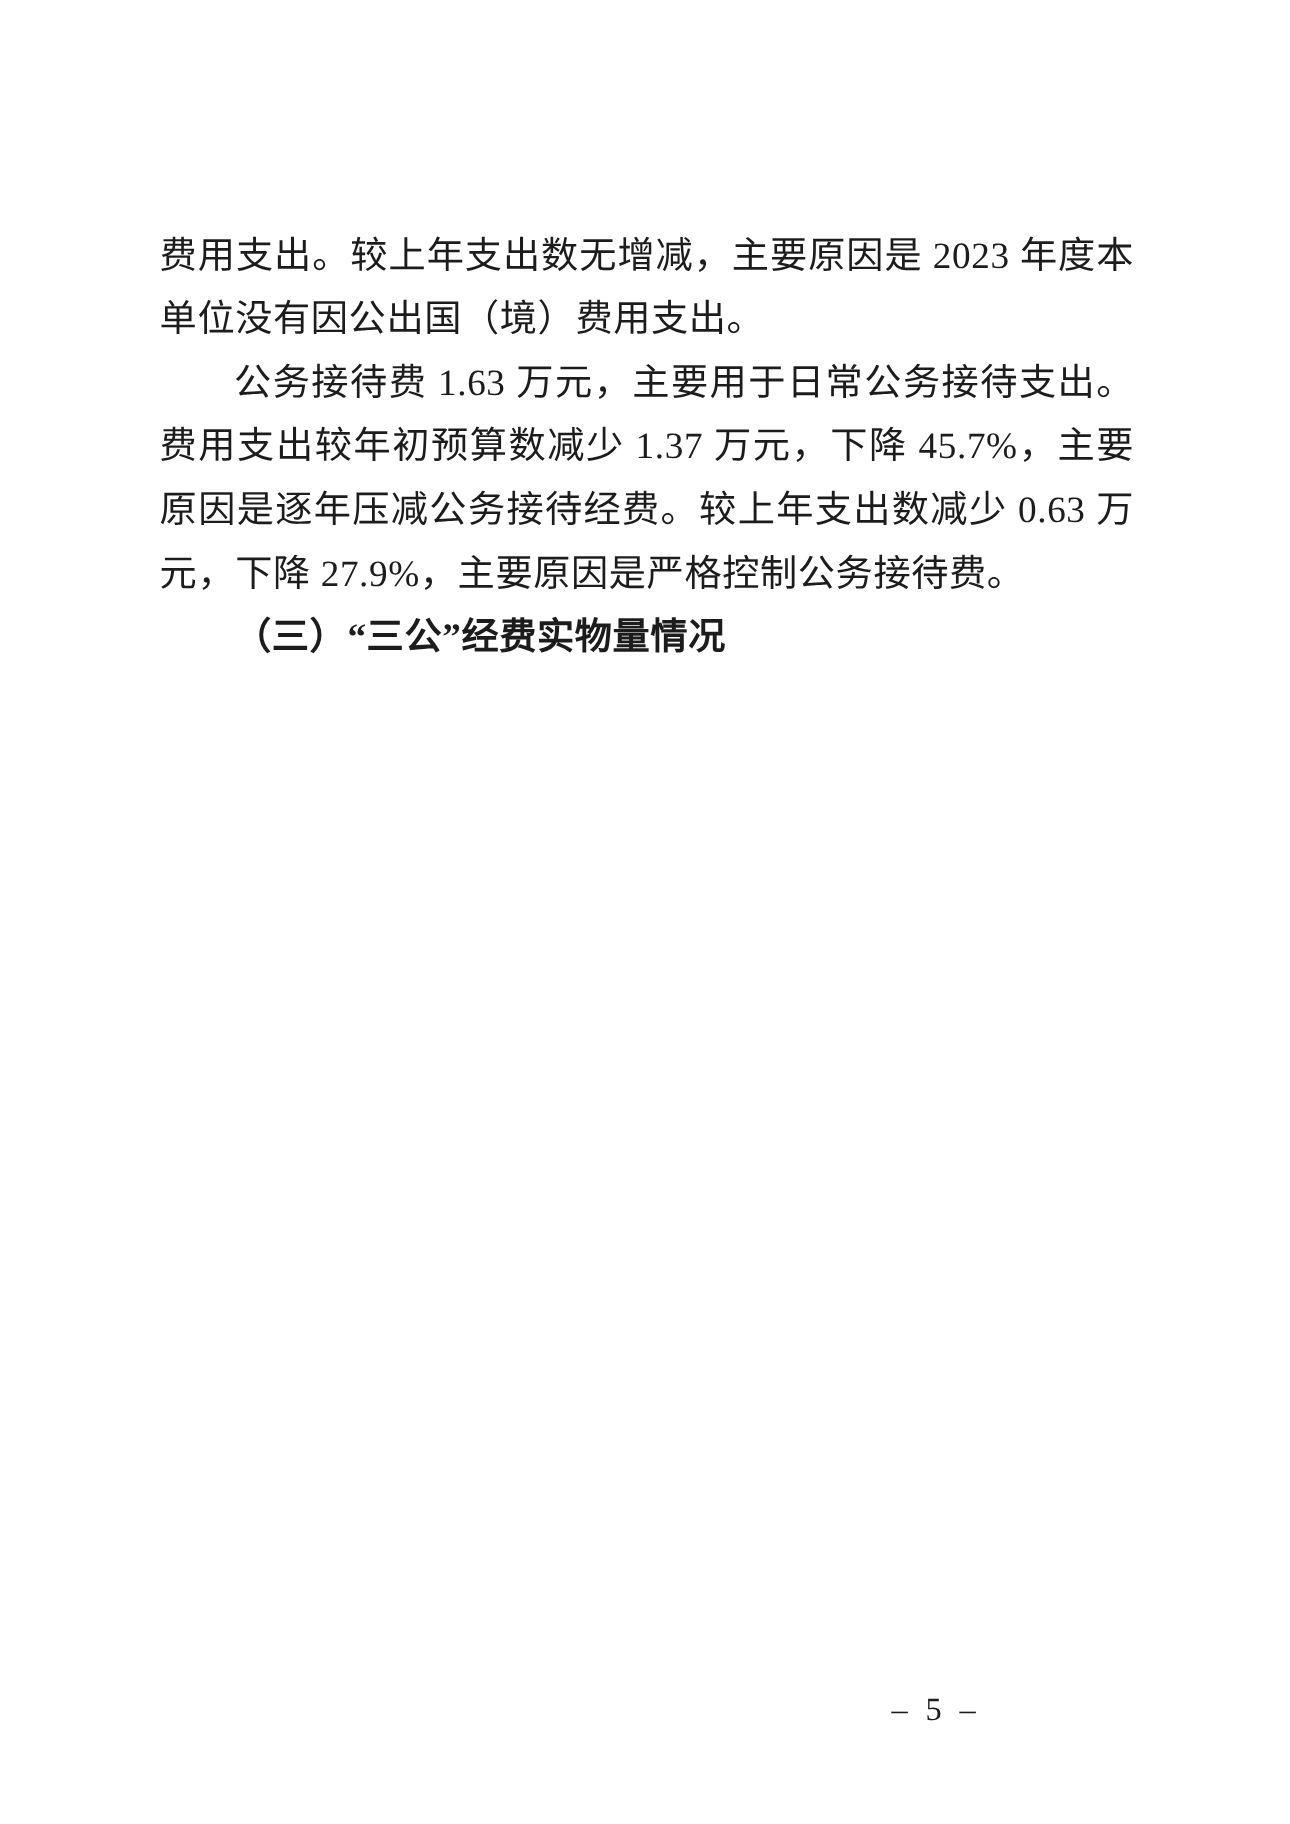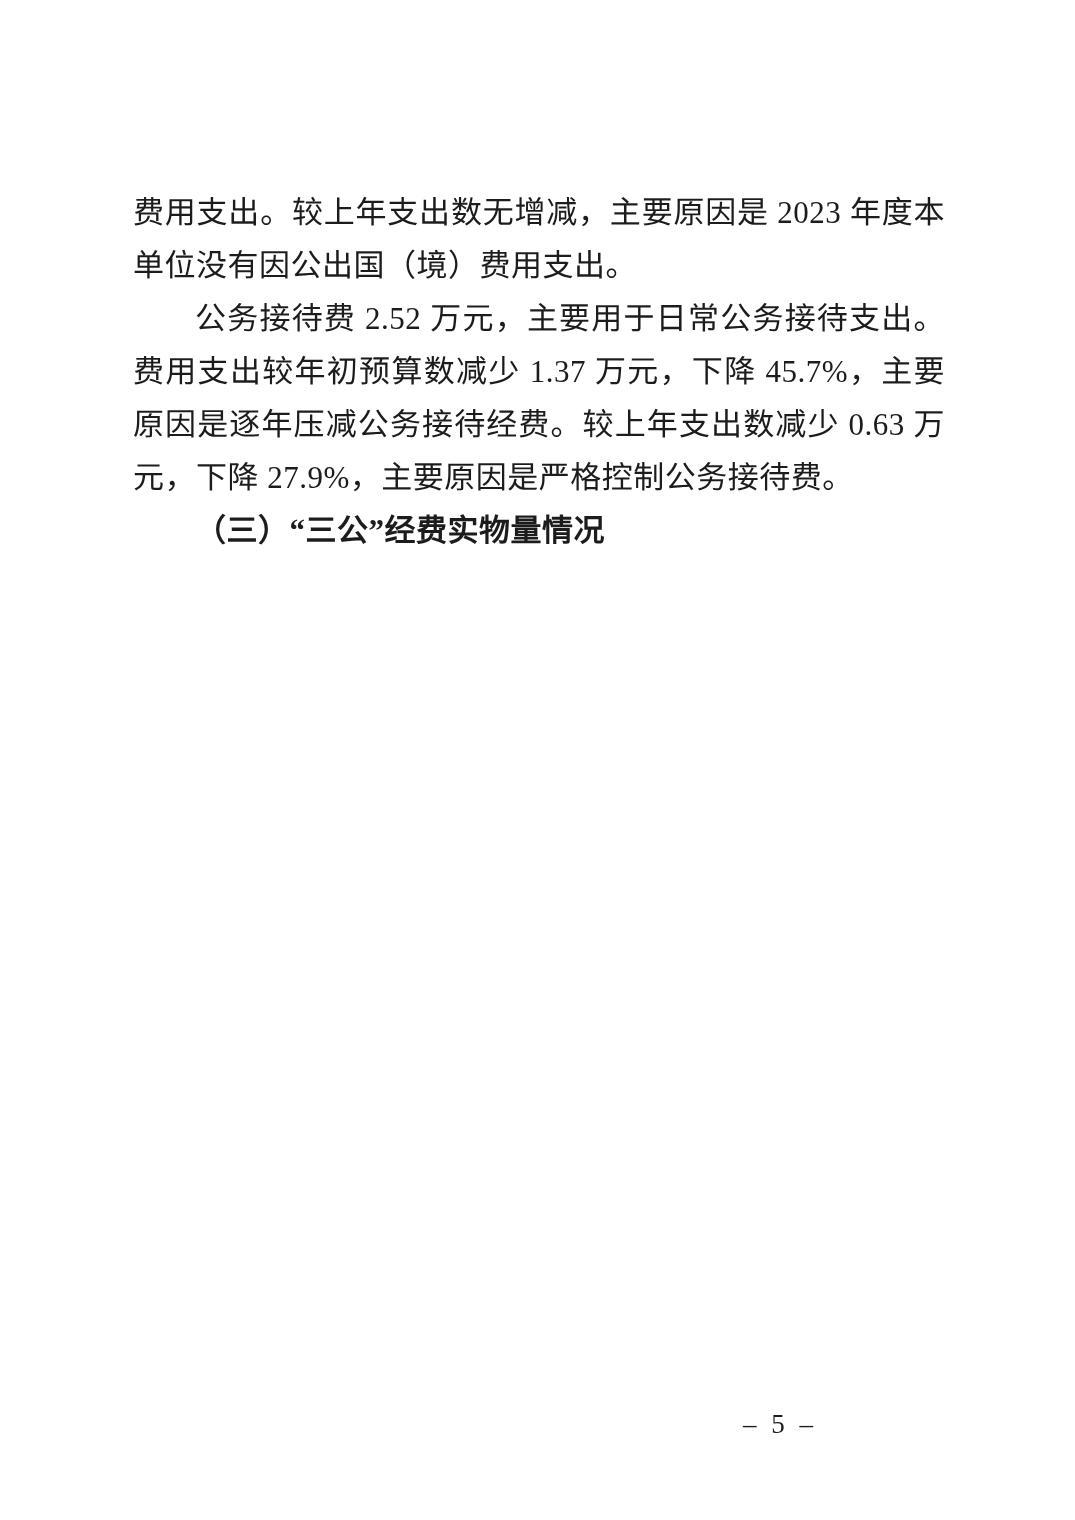--- a/index.html
+++ b/index.html
@@ -55,17 +55,17 @@
     letter-spacing: 4px;
     color: var(--text-color);
   }
 </style>
 </head>
 <body>
 
 <div class="page">
   <div class="content">
     <p class="para no-indent">费用支出。较上年支出数无增减，主要原因是 2023 年度本单位没有因公出国（境）费用支出。</p>
-    <p class="para">公务接待费 2.52 万元，主要用于日常公务接待支出。费用支出较年初预算数减少 1.37 万元，下降 45.7%，主要原因是逐年压减公务接待经费。较上年支出数减少 0.63 万元，下降 27.9%，主要原因是严格控制公务接待费。</p>
+    <p class="para">公务接待费 1.63 万元，主要用于日常公务接待支出。费用支出较年初预算数减少 1.37 万元，下降 45.7%，主要原因是逐年压减公务接待经费。较上年支出数减少 0.63 万元，下降 27.9%，主要原因是严格控制公务接待费。</p>
     <h2 class="heading">（三）“三公”经费实物量情况</h2>
   </div>
   <div class="footer">– 5 –</div>
 </div>
 
 </body></html>

